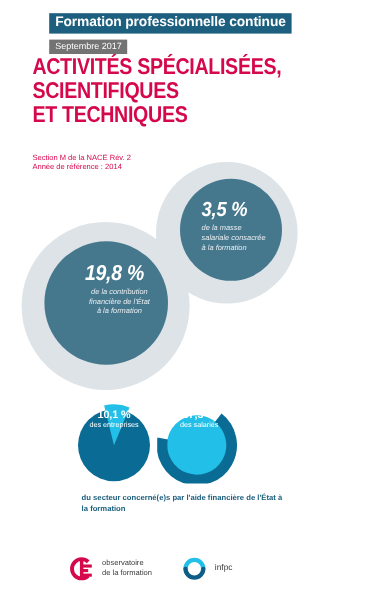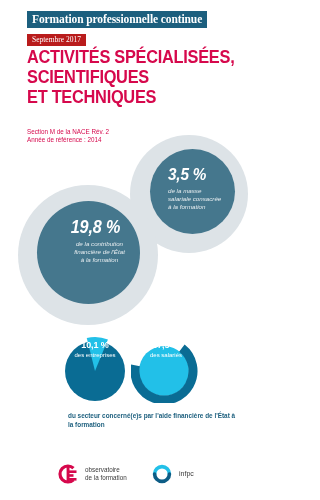--- a/index.html
+++ b/index.html
@@ -5,33 +5,33 @@
   * { margin:0; padding:0; box-sizing:border-box; }
   html,body { width:255px; height:500px; }
   body {
     background:#ffffff;
     font-family:"Liberation Sans", sans-serif;
     position:relative;
     overflow:hidden;
   }
 
   
-  .header-wrap { position:absolute; left:27px; top:9px;font-family:Liberation Serif, serif; }
+  .header-wrap { position:absolute; left:41px; top:9px; }
   .kicker {
     background:#1c5f7e;
     color:#ffffff;
     font-weight:bold;
     font-size:11.5px;
     letter-spacing:-0.1px;
     padding:2.5px 5px 3px 5px;
     display:inline-block;
     white-space:nowrap;
   }
   .date-band {
-    background:#b91c1c;
+    background:#737373;
     color:#ffffff;
     font-size:7.5px;
     padding:1.5px 5px 2px 5px;
     display:inline-block;
     white-space:nowrap;
     margin-top:1px;
   }
 
   
   .title {

